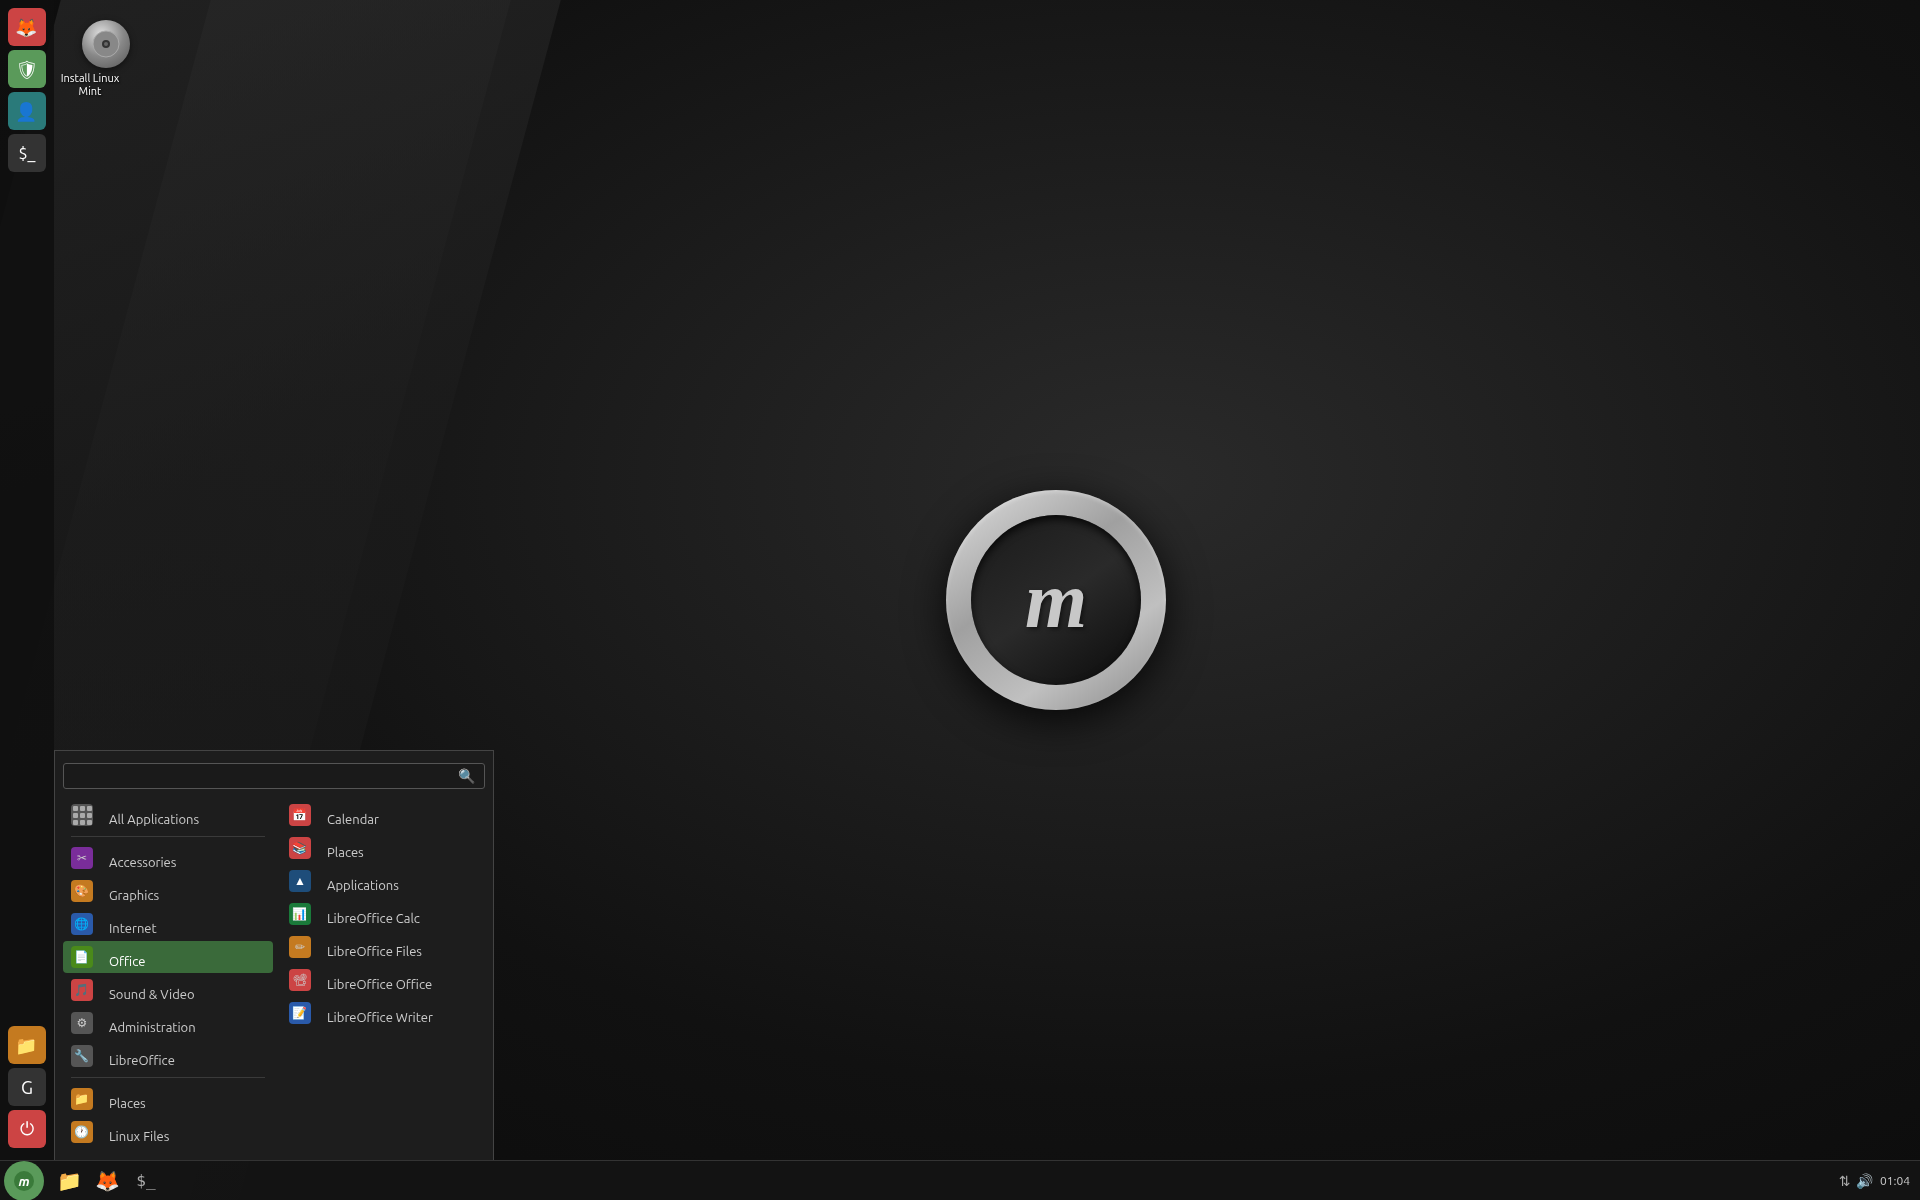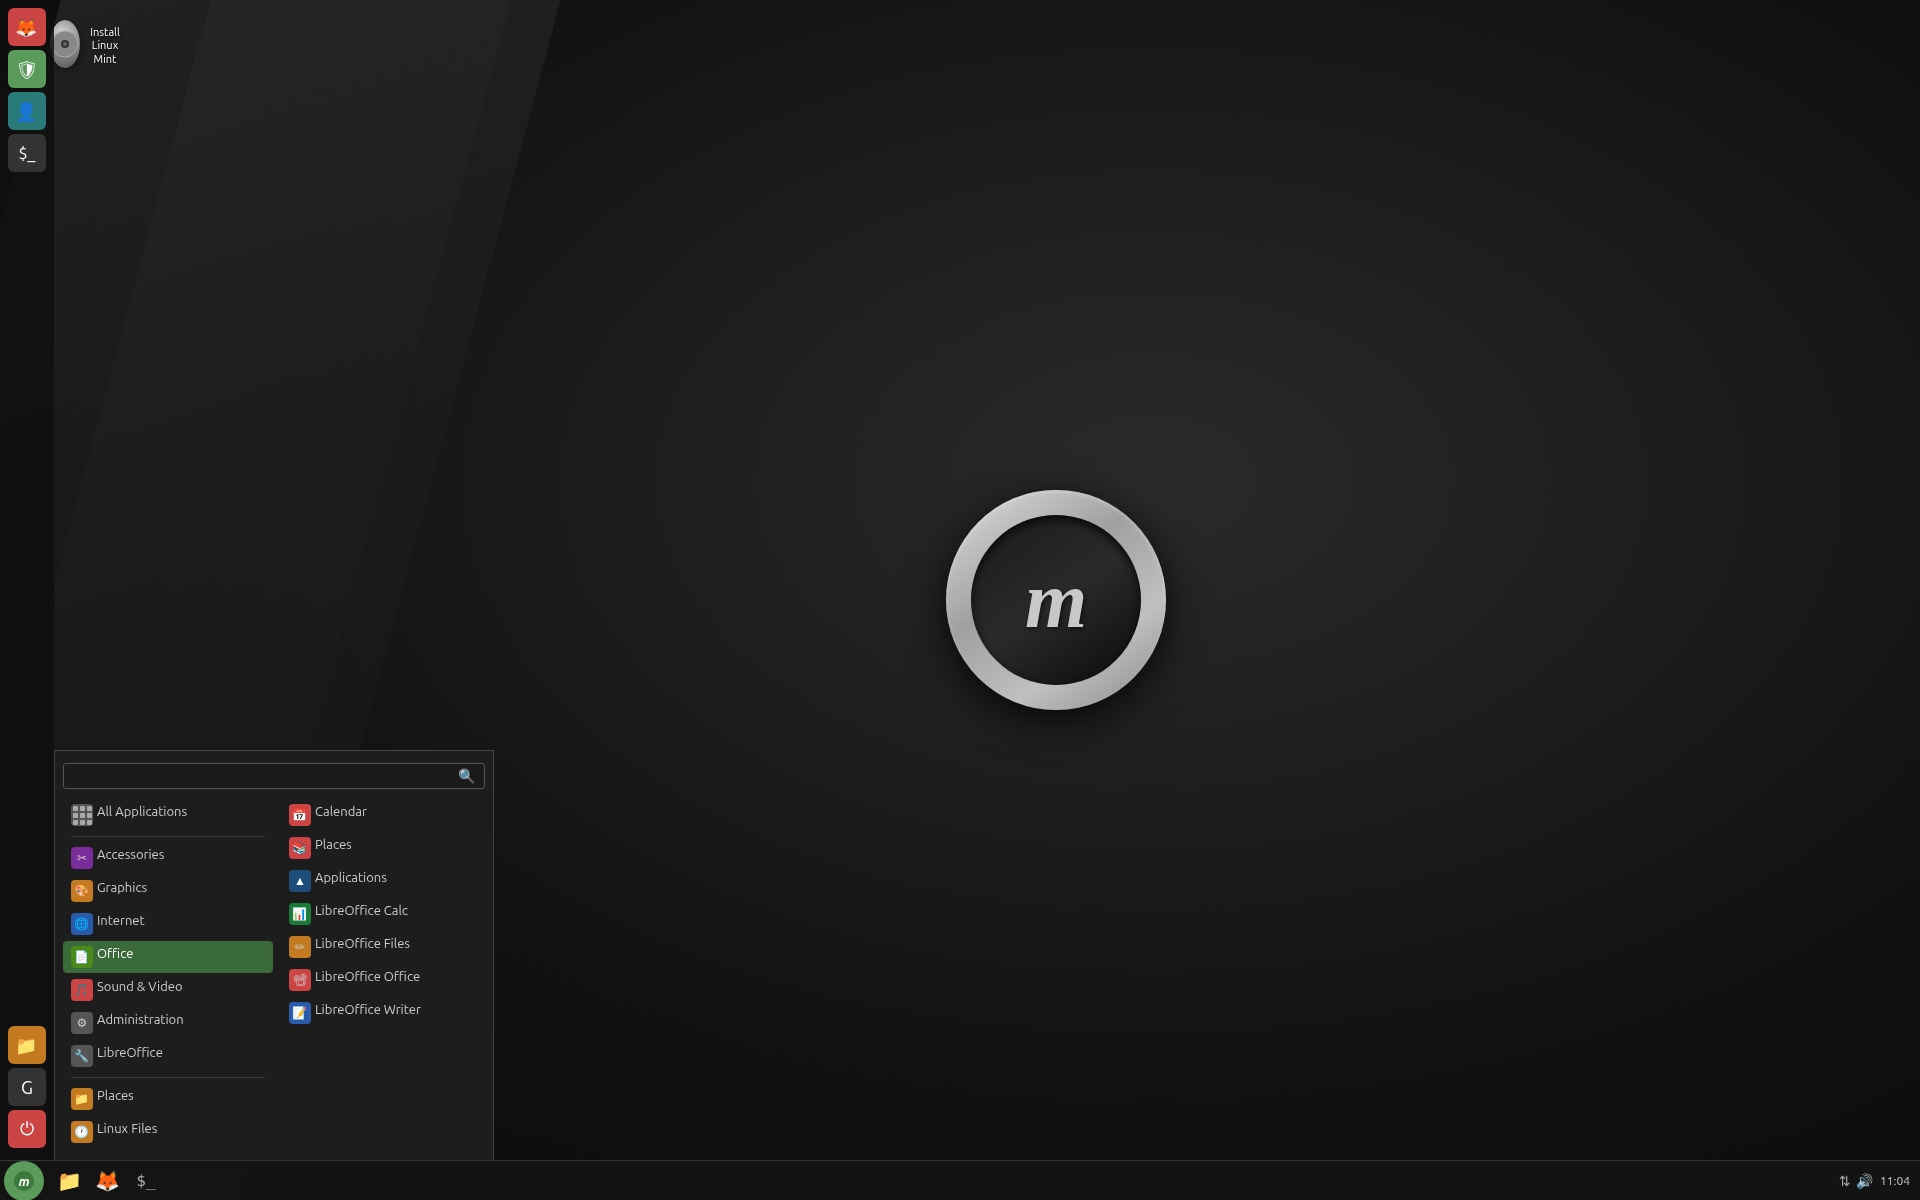--- a/index.html
+++ b/index.html
@@ -86,22 +86,22 @@
       line-height: 1;
       font-family: serif;
     }
 
     
     .desktop-icon {
       position: absolute;
       top: 20px;
       left: 50px;
       display: flex;
-      flex-direction: row;
-      align-items: center;
+      flex-direction: column;
+      align-items: flex-end;
       cursor: pointer;
       width: 80px;
     }
     .desktop-icon-img {
       width: 48px;
       height: 48px;
       border-radius: 50%;
       background: radial-gradient(circle at 40% 30%, #e0e0e0, #888, #555);
       display: flex;
       align-items: center;
@@ -257,22 +257,22 @@
     .menu-right {
       width: 210px;
       display: flex;
       flex-direction: column;
       gap: 1px;
       padding-left: 8px;
     }
 
     .menu-item {
       display: flex;
-      align-items: flex-start;
-      gap: 4px;
+      align-items: flex-end;
+      gap: 16px;
       padding: 5px 8px;
       border-radius: 4px;
       cursor: pointer;
       color: #ccc;
       font-size: 13px;
     }
     .menu-item.active { background: #3a6a3a; color: #fff; }
 
     .menu-item-icon {
       width: 22px;
@@ -535,15 +535,15 @@
       <span style="font-size:20px;">🦊</span>
     </div>
     <div class="taskbar-item">
       <span style="font-size:16px;color:#aaa;font-family:monospace;">$_</span>
     </div>
   </div>
 
   <div class="taskbar-systray">
     <span class="systray-icon">⇅</span>
     <span class="systray-icon">🔊</span>
-    <span class="systray-clock">11:04</span>
+    <span class="systray-clock">01:04</span>
   </div>
 </div>
 
 </body></html>

